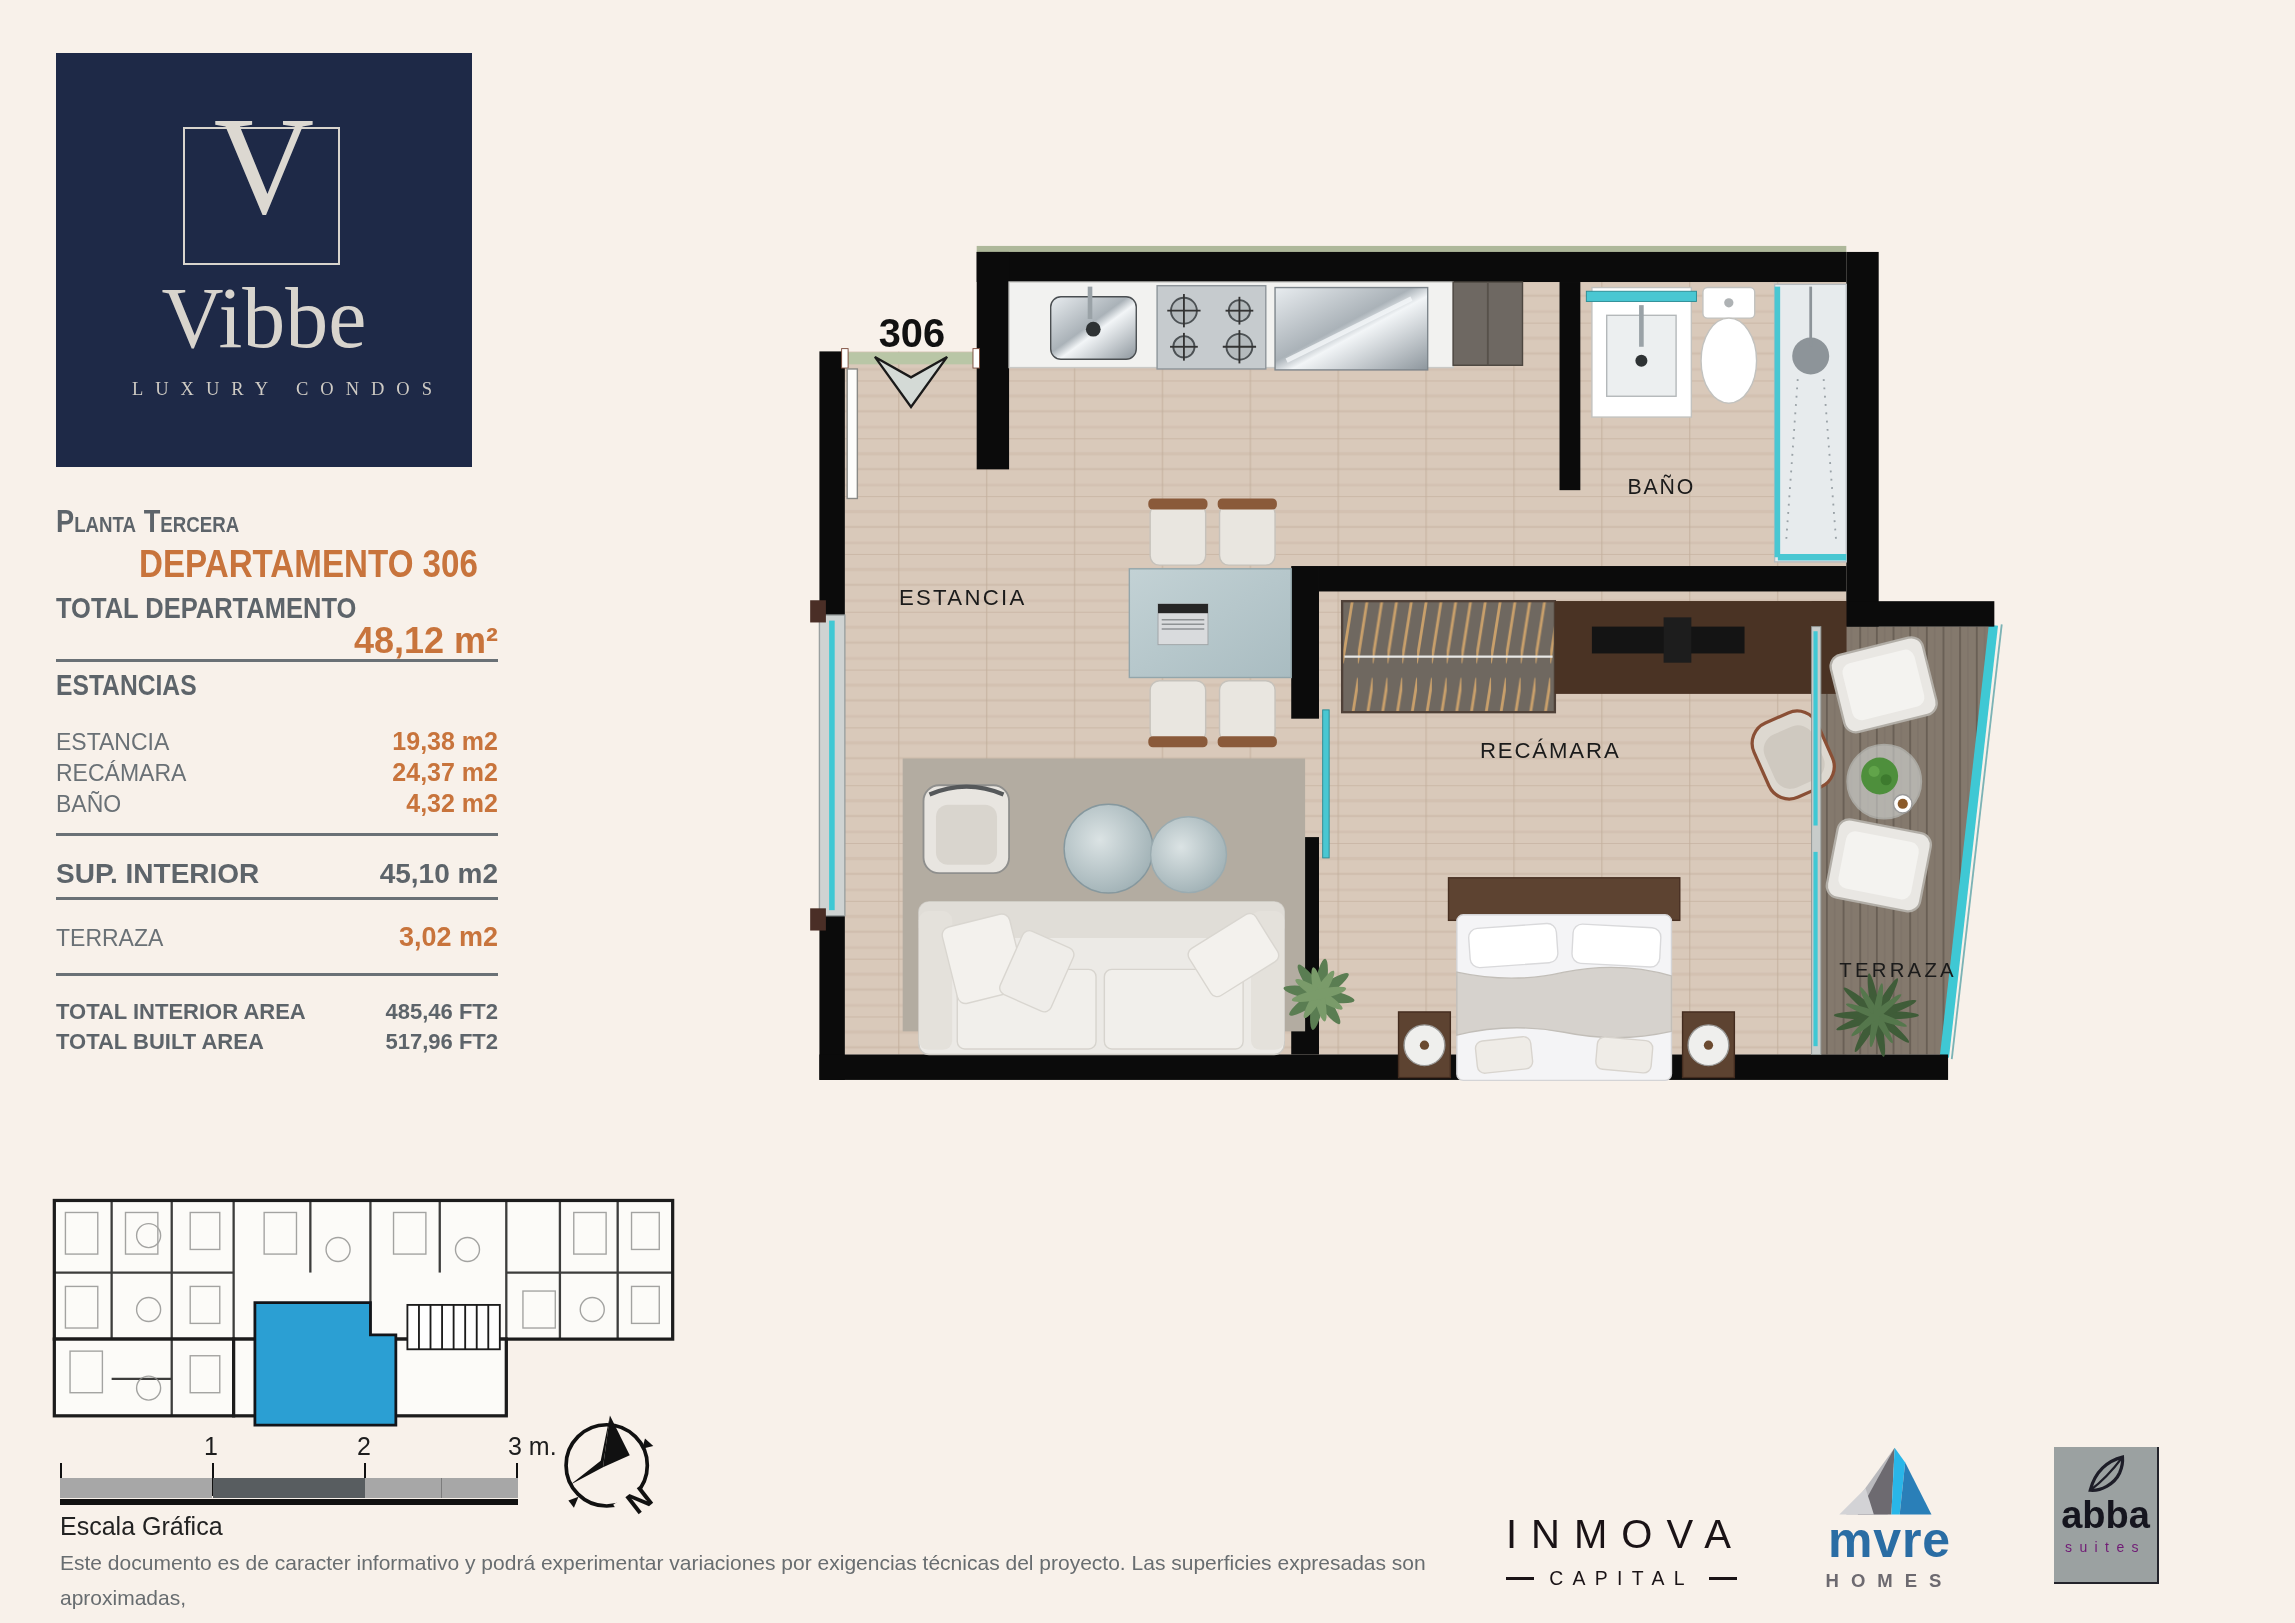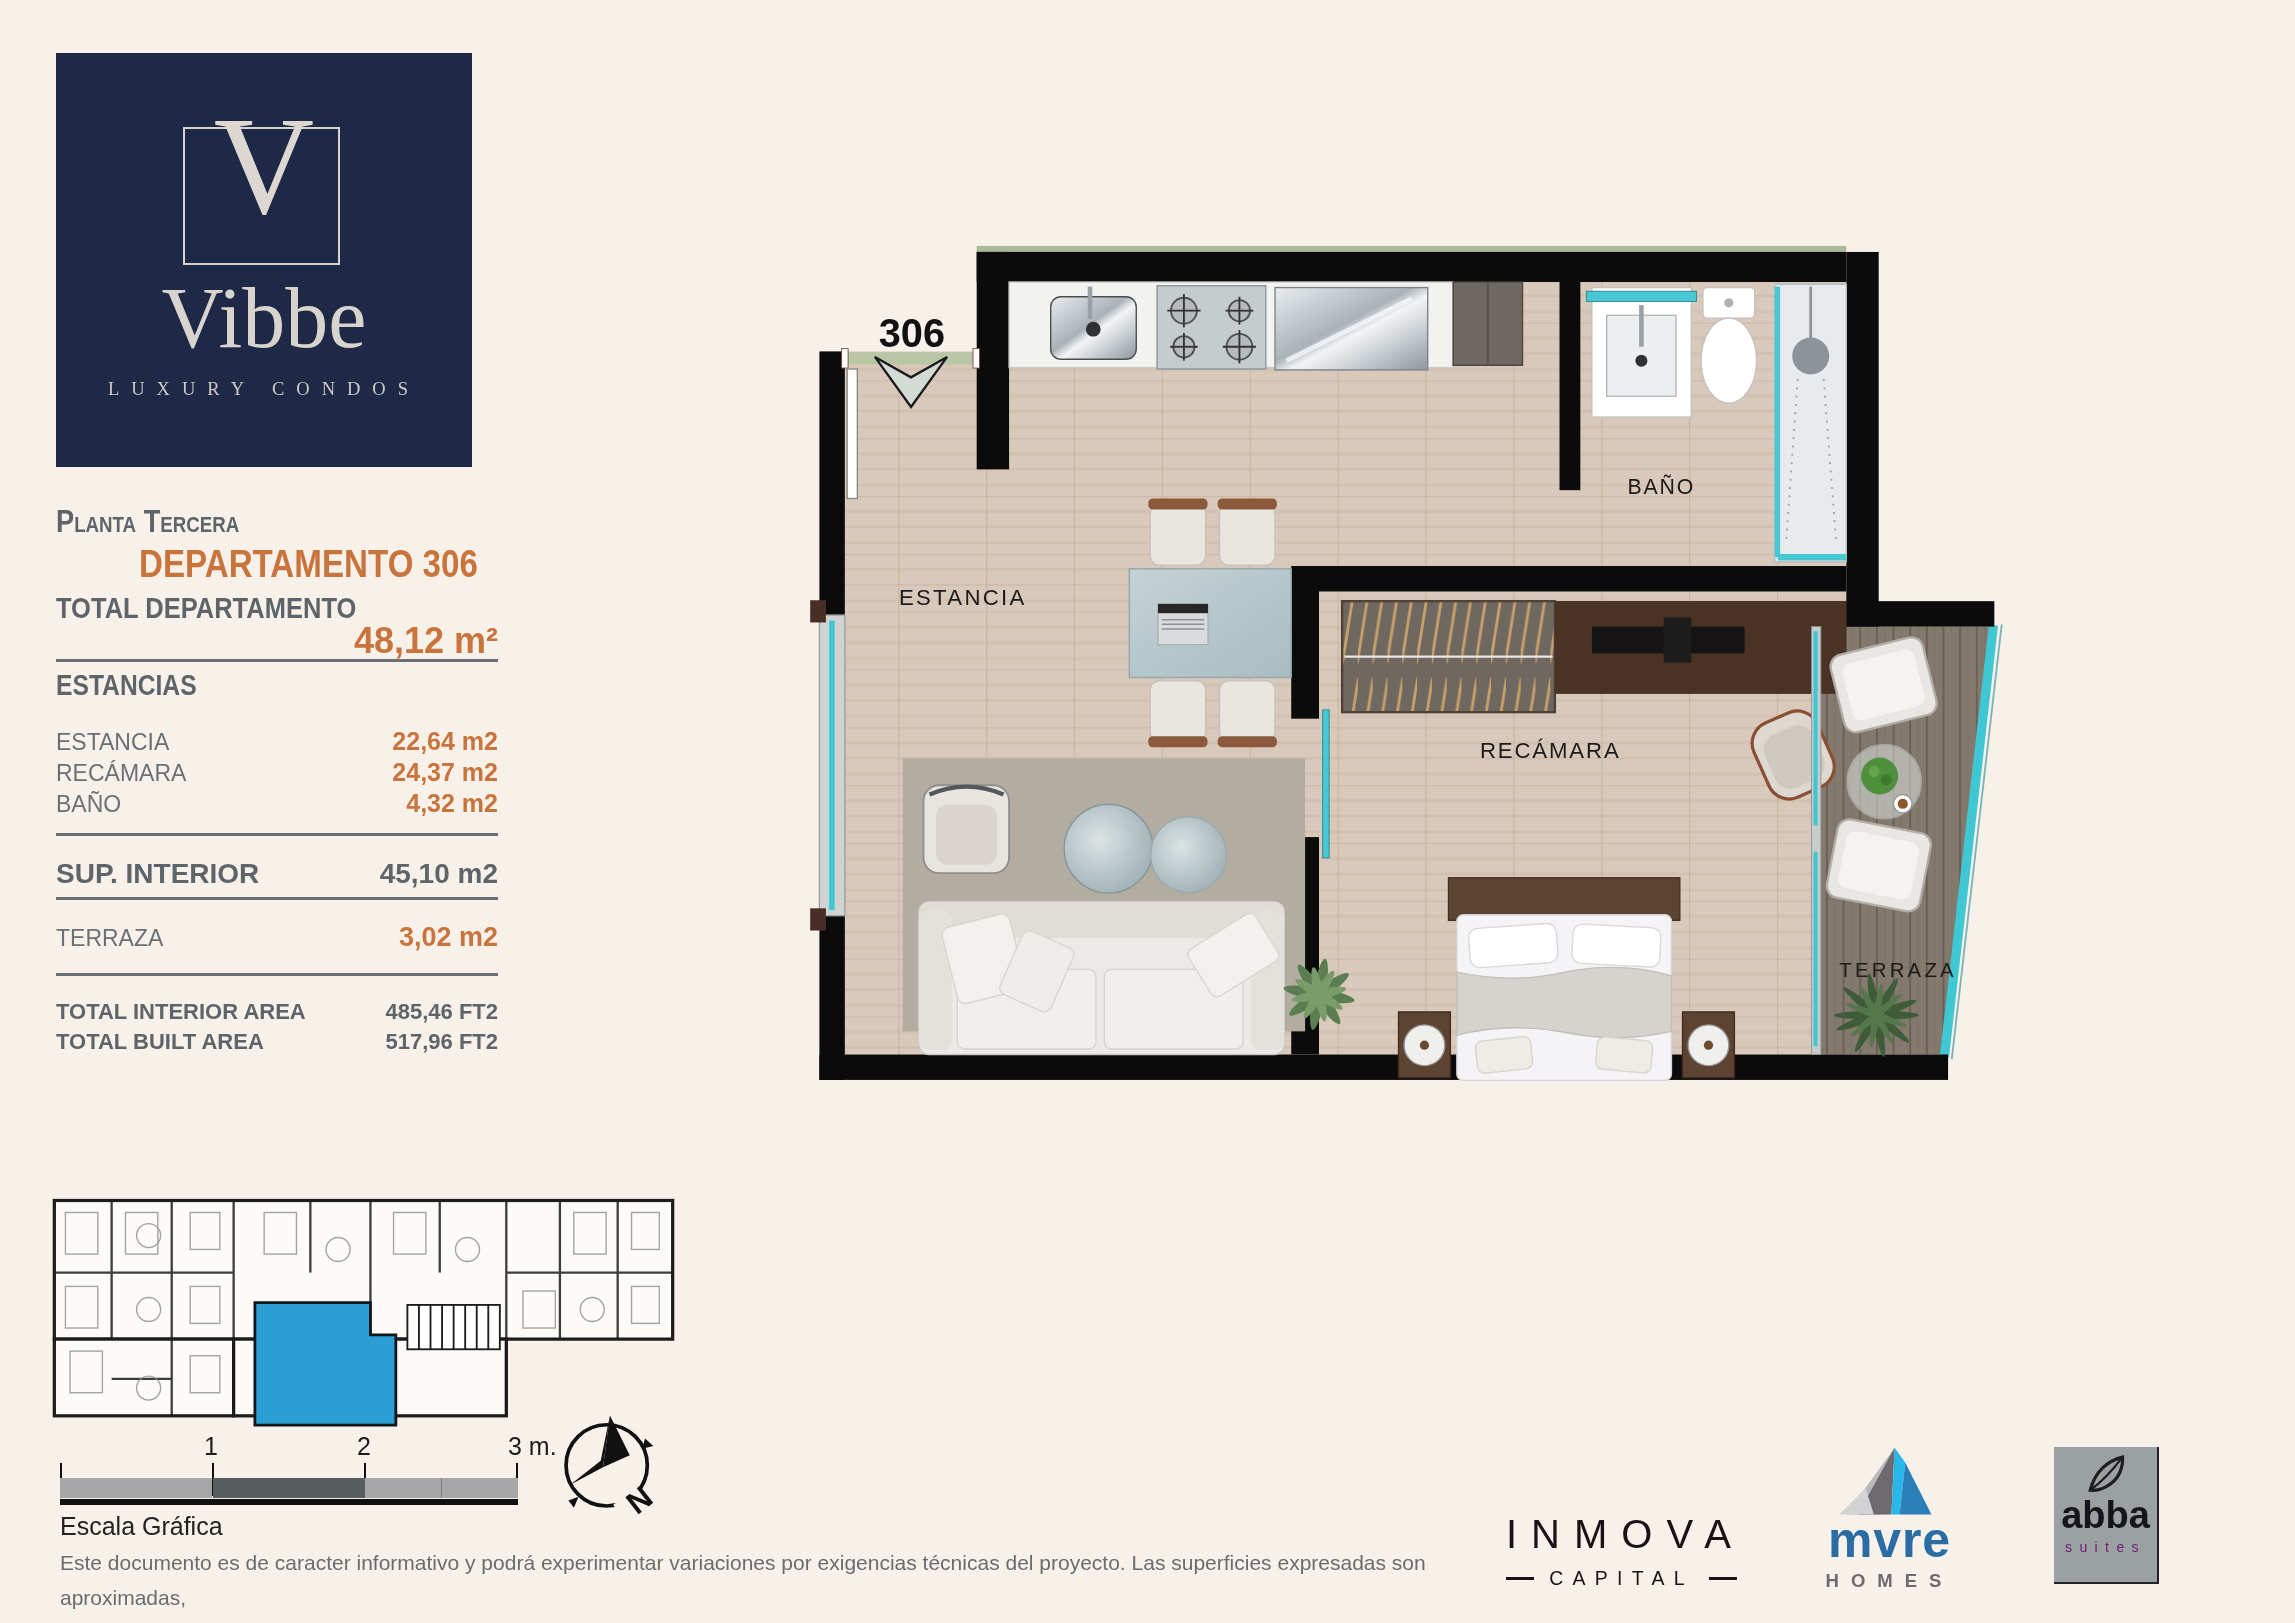--- a/index.html
+++ b/index.html
@@ -26,20 +26,21 @@
   }
   .logo-name{
     position:absolute;left:0;top:222px;width:416px;
     font-family:"Liberation Serif", serif;
     font-size:86px;line-height:86px;color:#d8d4cd;text-align:center;
   }
   .logo-tag{
     position:absolute;left:0;top:326px;width:416px;
     font-size:18.5px;letter-spacing:12px;color:#cfcbc4;text-align:center;
     font-family:"Liberation Serif", serif;
+    padding-left:24px;
   }
 
   
   .sb{left:56px;width:442px;color:#63696e;}
   .cond{transform:scaleX(.85);transform-origin:left center;white-space:nowrap;}
   .floor-label{top:503px;font-size:32px;font-weight:bold;font-variant:small-caps;color:#5d646a;}
   .unit-title{left:139px;top:542px;font-size:39px;font-weight:bold;color:#c8743c;}
   .total-label{top:591px;font-size:30px;font-weight:bold;color:#5d646a;}
   .total-value{top:620px;font-size:36px;font-weight:bold;color:#c8743c;text-align:right;}
   .rule{height:3.2px;background:#6a7176;}
@@ -96,21 +97,21 @@
 
 <div class="abs sb floor-label cond">Planta Tercera</div>
 <div class="abs unit-title cond">DEPARTAMENTO 306</div>
 <div class="abs sb total-label cond">TOTAL DEPARTAMENTO</div>
 <div class="abs sb total-value">48,12 m²</div>
 <div class="abs sb rule r1"></div>
 <div class="abs sb sections-heading cond">ESTANCIAS</div>
 
 <div class="abs sb srow room-row rr1">
   <span class="lab">ESTANCIA</span>
-  <span class="val">22,64 m2</span>
+  <span class="val">19,38 m2</span>
 </div>
 <div class="abs sb srow room-row rr2">
   <span class="lab">RECÁMARA</span>
   <span class="val">24,37 m2</span>
 </div>
 <div class="abs sb srow room-row rr3">
   <span class="lab">BAÑO</span>
   <span class="val">4,32 m2</span>
 </div>
 

